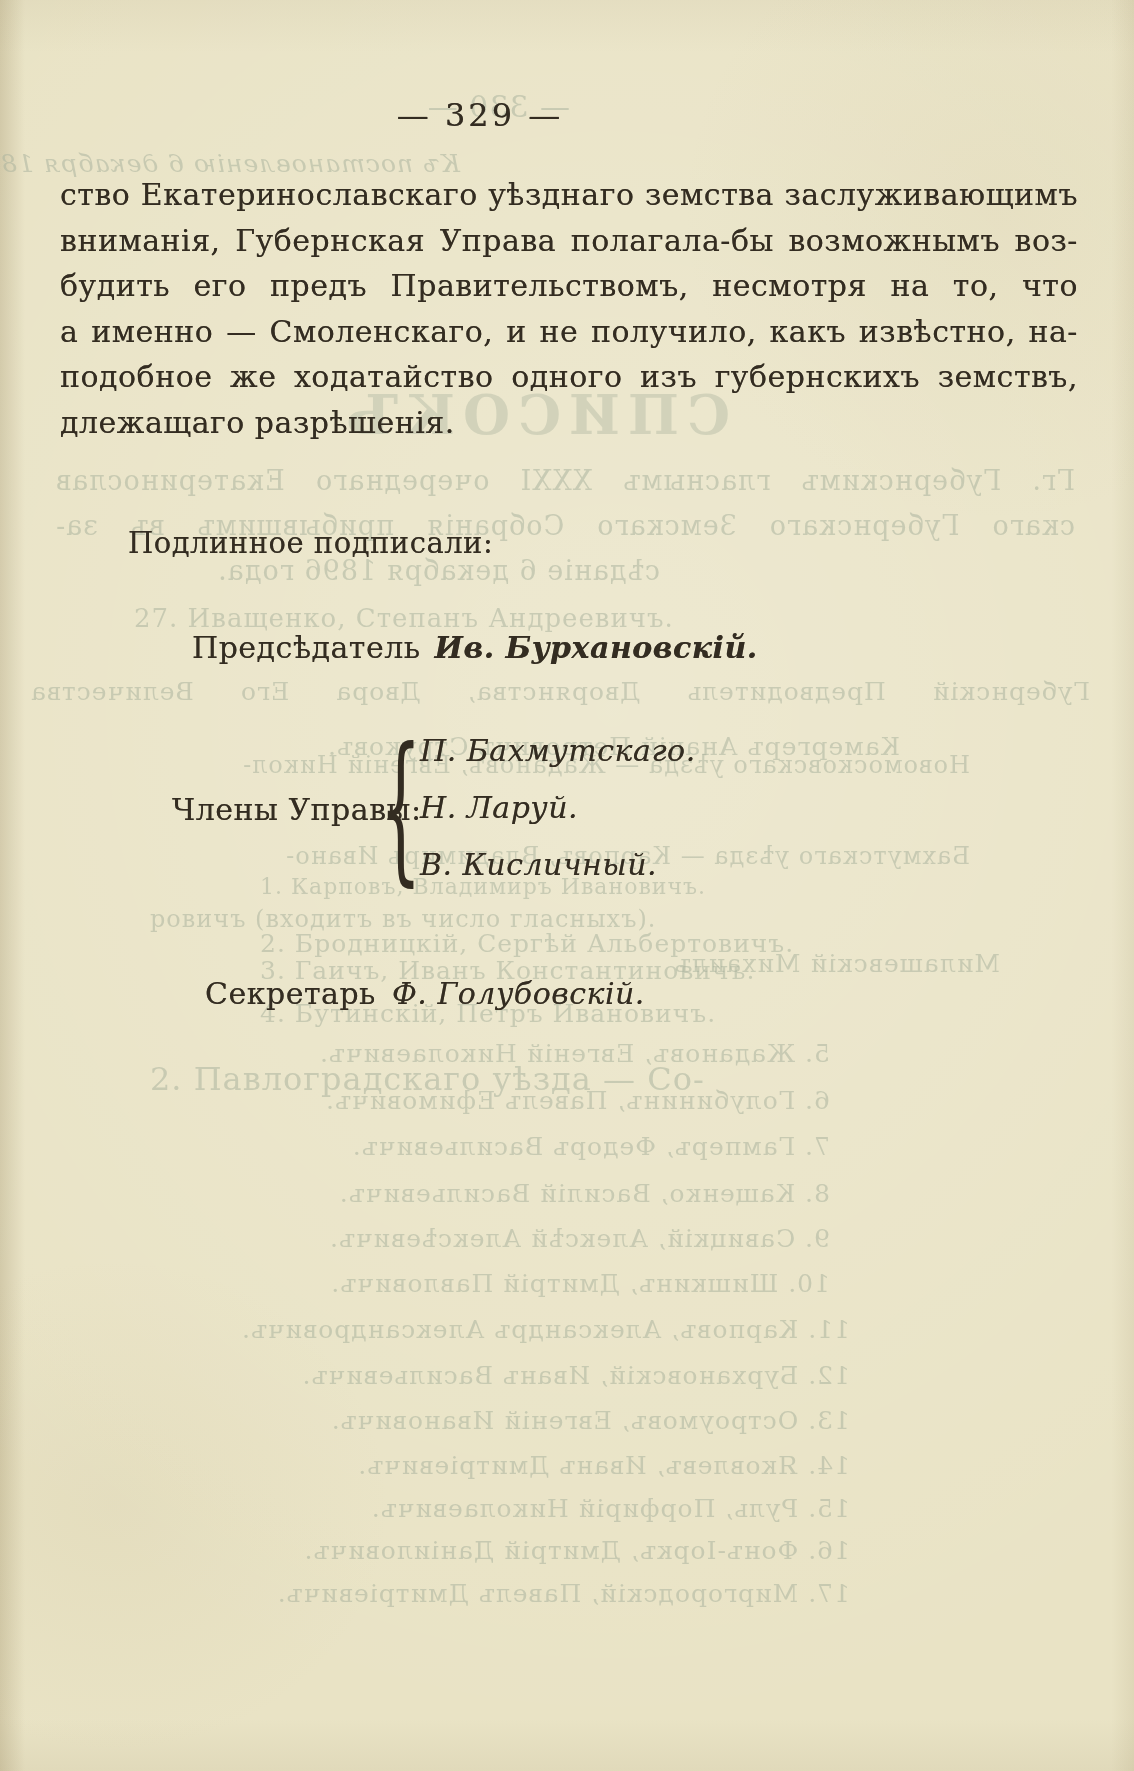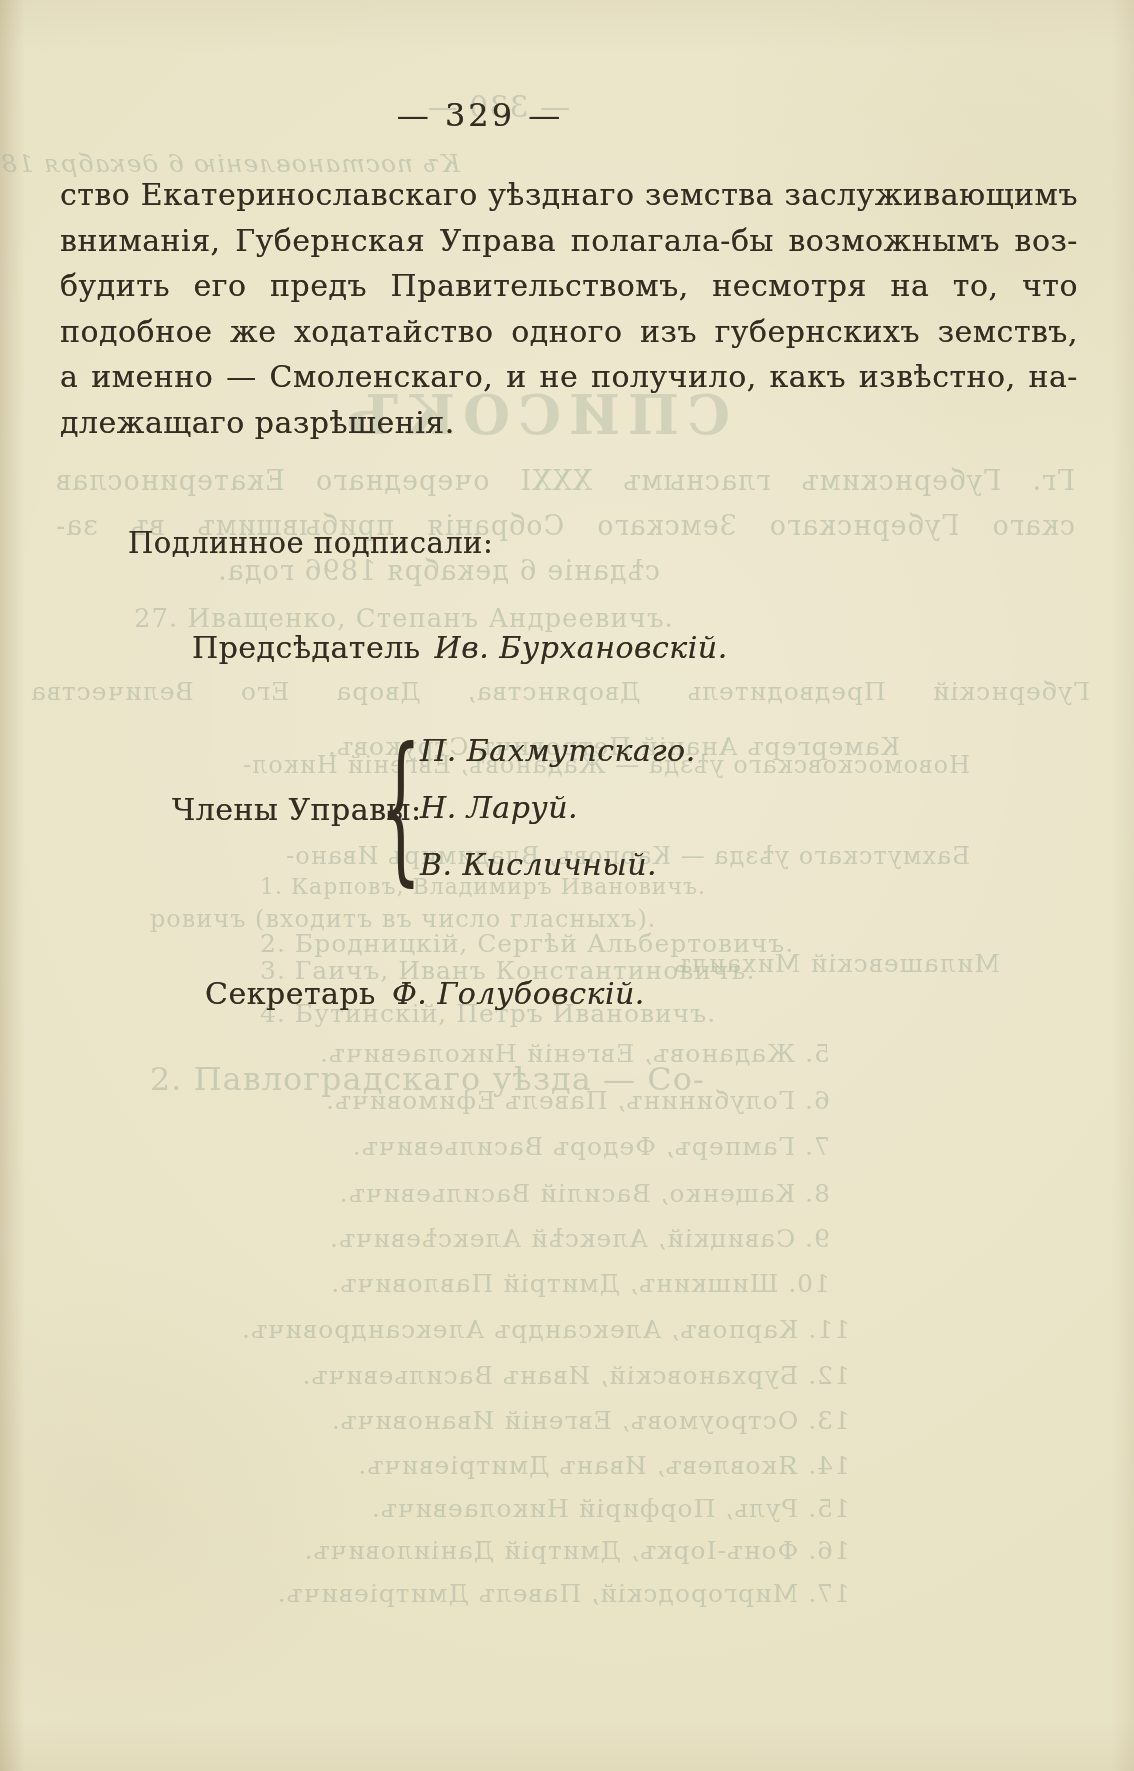--- a/index.html
+++ b/index.html
@@ -39,21 +39,21 @@
   .print{position:absolute;z-index:2;letter-spacing:.5px;text-shadow:0 0 .6px rgba(51,44,33,.65);}
   .page-number{
     left:0;top:96px;width:960px;text-align:center;
     font-size:32px;letter-spacing:3px;
   }
   .body-text{left:60px;top:172px;width:1018px;font-size:30px;}
   .body-text .line{height:45.5px;line-height:45.5px;white-space:nowrap;}
   .body-text .line.just{white-space:normal;text-align:justify;text-align-last:justify;}
   .sig-intro{left:128px;top:526px;font-size:29px;}
   .sig-chairman{left:192px;top:630px;font-size:30px;}
-  .sig-chairman .name{font-style:italic;margin-left:14px;}
+  .sig-chairman .name{font-style:italic;margin-left:14px;font-weight:bold;}
   .members-label{left:150px;top:792px;font-size:30px;margin-left:22px;}
   .brace{
     left:368px;top:728px;width:40px;height:160px;
     font-size:158px;line-height:158px;font-family:"DejaVu Serif",serif;
     transform:scale(.42,1.02);transform-origin:center;
     text-shadow:none;color:var(--ink,#332c21);
   }
   .member-name{left:420px;font-size:30px;font-style:italic;}
   .member-0{top:733px;} .member-1{top:790px;} .member-2{top:847px;}
   .sig-secretary{left:205px;top:976px;font-size:30px;}
@@ -97,22 +97,22 @@
       <div class="bleed-line mirrored" style="left: 170px; top: 1537px; width: 680px; font-size: 25px;">16. Фонъ-Іоркъ, Дмитрій Даніиловичъ.</div>
       <div class="bleed-line mirrored" style="left: 170px; top: 1580px; width: 680px; font-size: 25px;">17. Миргородскій, Павелъ Дмитріевичъ.</div>
     </div>
 
   <div class="print page-number">— 329 —</div>
 
   <div class="print body-text">
     <div class="line just">ство Екатеринославскаго уѣзднаго земства заслуживающимъ</div>
     <div class="line just">вниманія, Губернская Управа полагала-бы возможнымъ воз-</div>
     <div class="line just">будить его предъ Правительствомъ, несмотря на то, что</div>
+    <div class="line just">а именно — Смоленскаго, и не получило, какъ извѣстно, на-</div>
     <div class="line just">подобное же ходатайство одного изъ губернскихъ земствъ,</div>
-    <div class="line just">а именно — Смоленскаго, и не получило, какъ извѣстно, на-</div>
     <div class="line">длежащаго разрѣшенія.</div>
   </div>
 
   <div class="print sig-intro">Подлинное подписали:</div>
 
   <div class="print sig-chairman">
     <span>Предсѣдатель</span><span class="name">Ив. Бурхановскій.</span>
   </div>
 
   <div class="print members-label">Члены Управы:</div>

